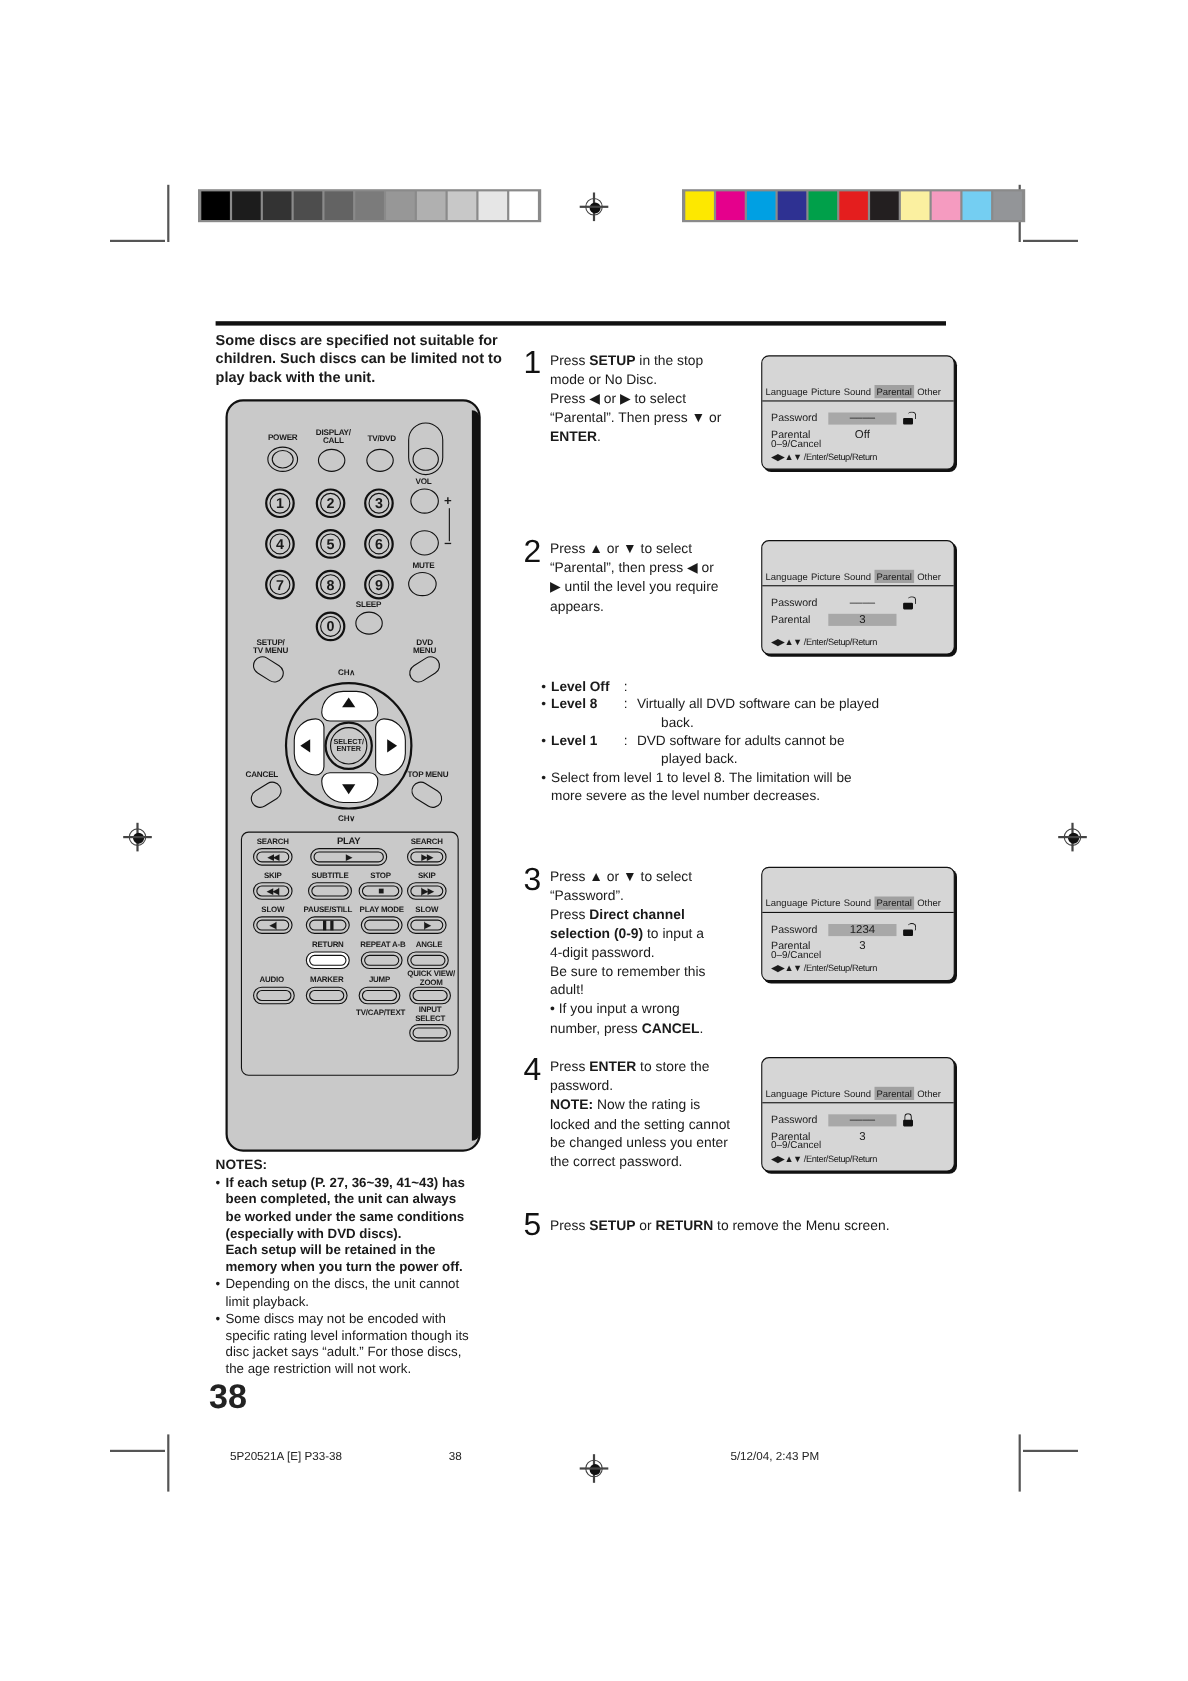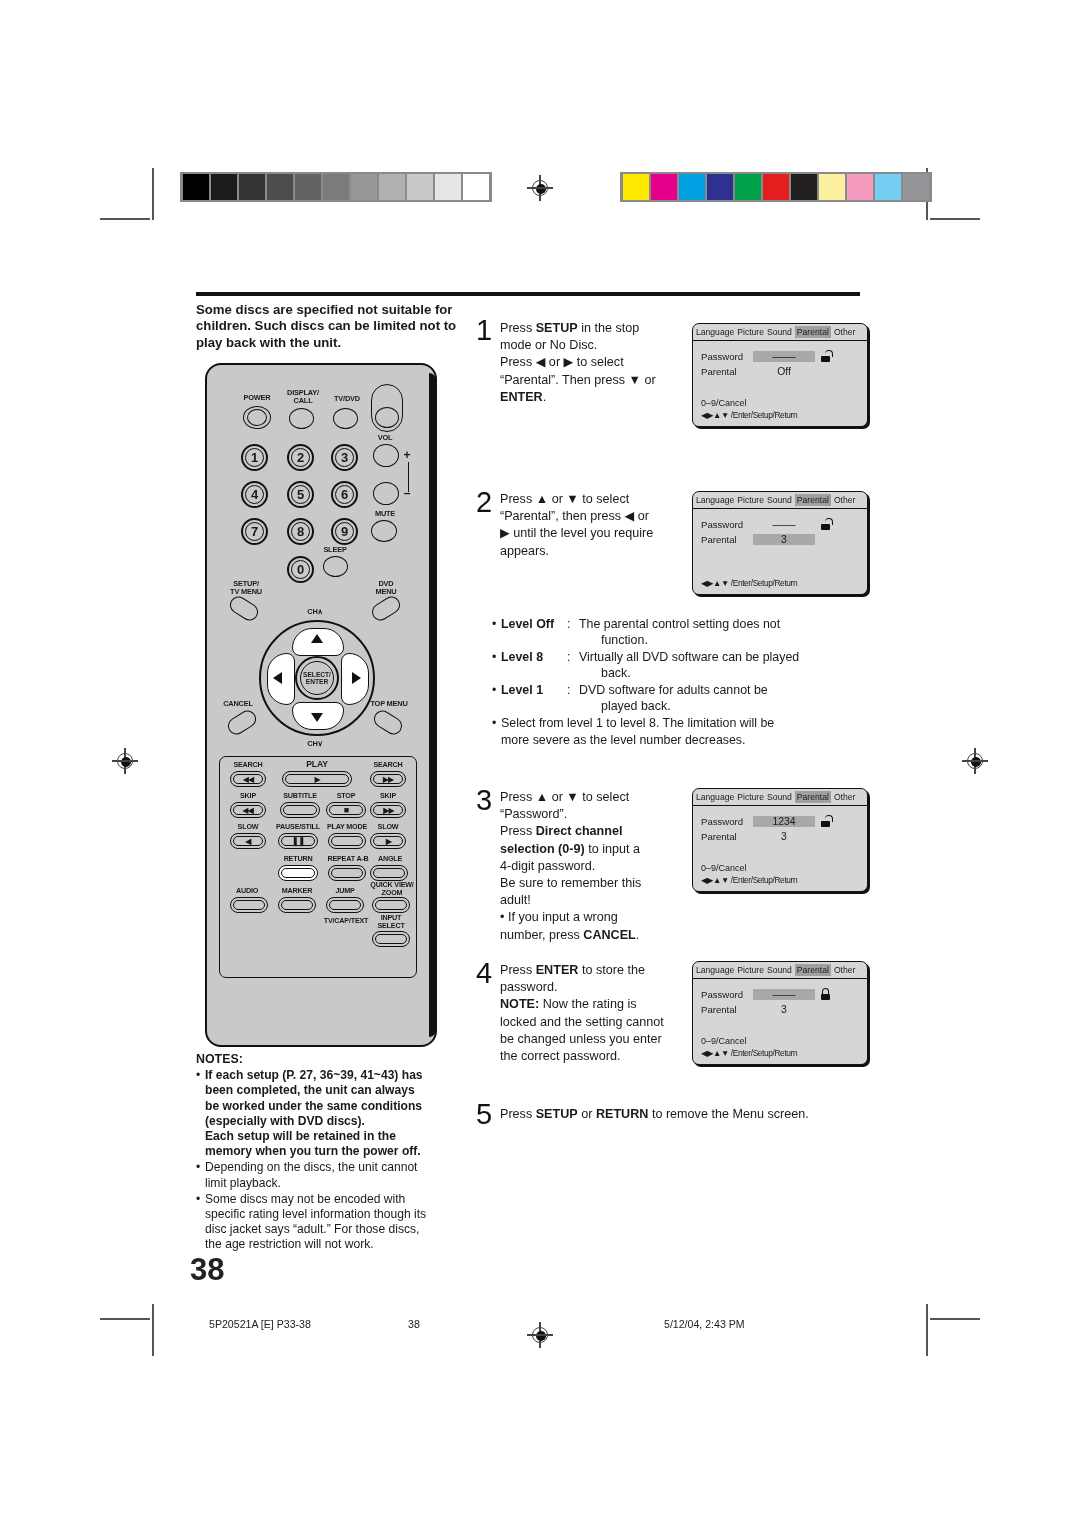--- a/index.html
+++ b/index.html
@@ -31,21 +31,21 @@
   .lead{position:absolute;left:196px;top:302px;width:282px;font-size:13.2px;font-weight:bold;line-height:16.3px;}
   .stepnum{position:absolute;font-size:29px;font-weight:400;line-height:1;color:#111;}
   .steptxt{position:absolute;font-size:12.6px;line-height:17.2px;}
   .steptxt b{font-weight:bold;}
 
   
   .osd{position:absolute;width:176px;height:104px;background:#d6d6d6;
        border:1.6px solid #111;border-radius:7px;box-sizing:border-box;
        box-shadow:2px 2px 0 #111;}
   .osd-tabs{display:flex;align-items:center;height:17px;border-bottom:1.4px solid #111;
-            font-size:8.6px;padding:0 3px;box-sizing:border-box;gap:3px;}
+            font-size:8.6px;padding:0 3px;box-sizing:border-box;gap:3px;margin-top:24px;}
   .osd-tabs span{white-space:nowrap;}
   .osd-tabs .sel{background:#a0a0a0;padding:1px 2px;}
   .osd-rows{position:relative;padding:8px 0 0 8px;}
   .osd-row{display:flex;align-items:center;height:15px;font-size:9.6px;}
   .osd-label{width:52px;}
   .osd-val{width:62px;text-align:center;font-size:10.4px;}
   .osd-val.hl{background:#a8a8a8;}
   .lock{margin-left:5px;width:13px;height:11px;position:relative;display:inline-block;}
   .lock .body{position:absolute;left:1px;bottom:0;width:9px;height:6px;background:#111;border-radius:1px;}
   .lock .shackle{position:absolute;width:8px;height:7px;border:1.6px solid #111;
@@ -337,24 +337,20 @@
       <div><span>“Parental”, then press ◀ or</span></div>
       <div><span>▶ until the level you require</span></div>
       <div><span>appears.</span></div>
     </div>
 
   <div class="levels">
     <div class="lvrow">
       <div class="lvbullet">•</div>
       <div class="lvname">Level Off</div>
       <div class="lvcolon">:</div>
-      <div class="lvdesc">
-        <div>The parental control setting does not</div>
-        <div style="padding-left:22px;">function.</div>
-      </div>
     </div>
     <div class="lvrow">
       <div class="lvbullet">•</div>
       <div class="lvname">Level 8</div>
       <div class="lvcolon">:</div>
       <div class="lvdesc">
         <div>Virtually all DVD software can be played</div>
         <div style="padding-left:22px;">back.</div>
       </div>
     </div>

